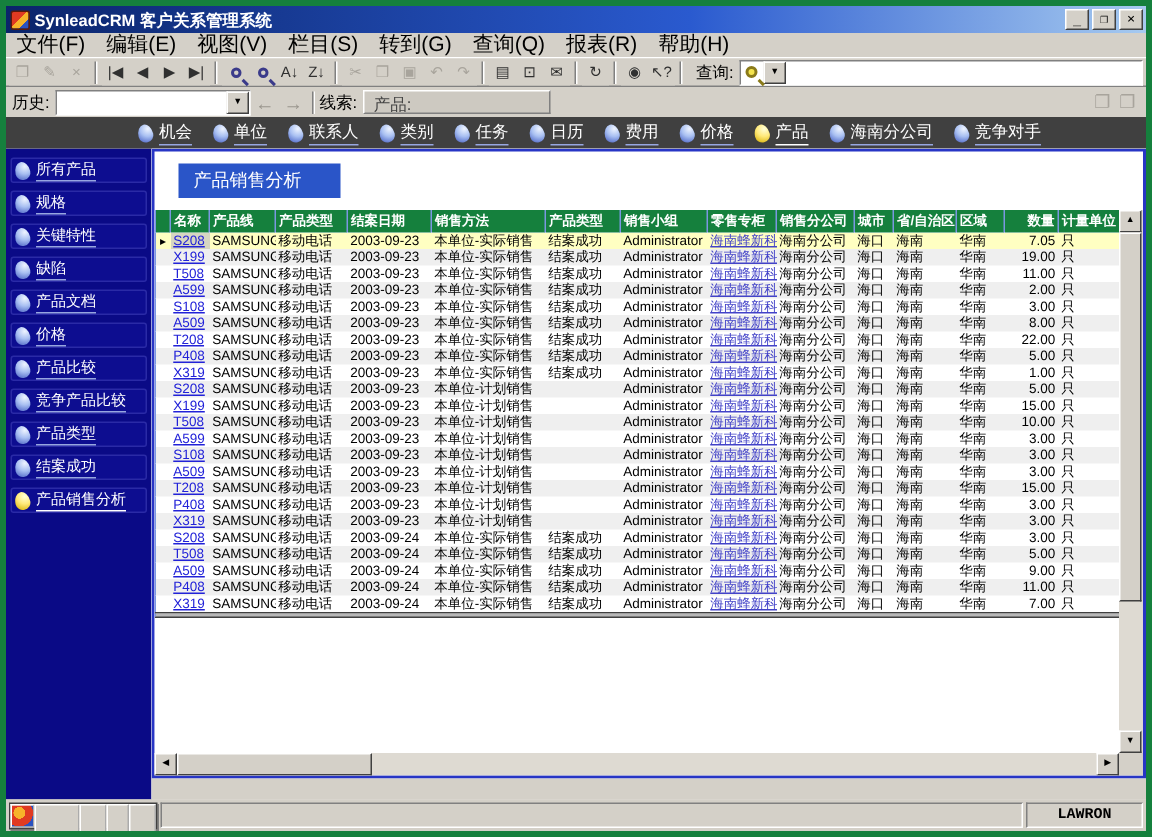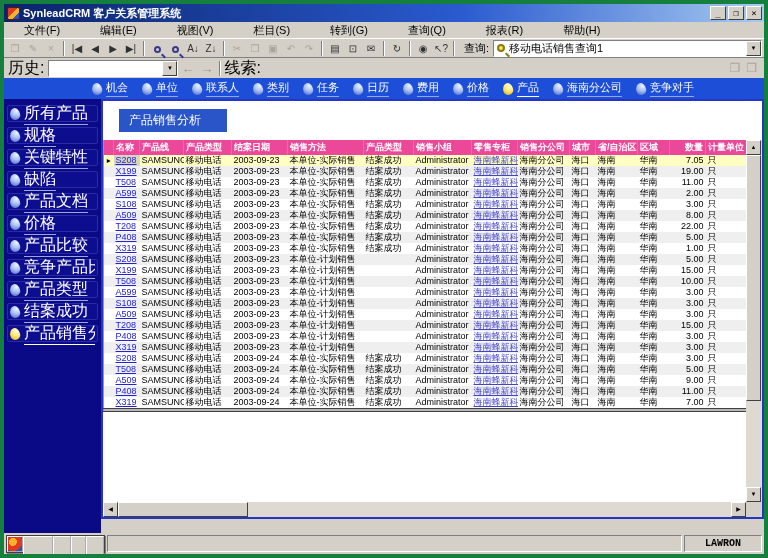--- a/index.html
+++ b/index.html
@@ -8,68 +8,68 @@
   .app { width:768px; height:558px; display:flex; flex-direction:column; overflow:hidden; border:4px solid #15803d; }
 
   
   .titlebar { height:18px; background:linear-gradient(90deg,#0A246A 0%,#2A5ACF 60%,#A6CAF0 100%); display:flex; align-items:center; padding:0 2px; flex:none; }
   .appicon { width:13px; height:13px; margin:0 3px 0 1px; border-radius:2px; background:linear-gradient(135deg,#e03a22 45%,#f7b32a 45% 70%,#2a52c0 70%); border:1px solid #5a1a0a; }
   .wtitle { color:#fff; font-size:11px; font-weight:bold; flex:1; white-space:nowrap; }
   .winbtn { width:16px; height:14px; margin-left:2px; background:#D4D0C8; border:1px solid; border-color:#fff #404040 #404040 #fff; font-size:9px; line-height:11px; text-align:center; color:#000; font-family:"DejaVu Sans Mono",monospace; }
 
   
   .menubar { height:17px; background:#D4D0C8; display:flex; align-items:center; border-bottom:1px solid #fff; flex:none; }
-  .menuitem { font-size:11px; padding:1px 20px; color:#000; white-space:nowrap; }
+  .menuitem { font-size:14px; padding:1px 7px; color:#000; white-space:nowrap; }
 
   
   .toolbar { height:19px; background:#D4D0C8; display:flex; align-items:center; padding:0 2px; border-bottom:1px solid #808080; flex:none; }
   .tbtn { min-width:18px; height:17px; background:#D4D0C8; border:none; font-size:10px; line-height:17px; text-align:center; color:#303030; white-space:nowrap; padding:0 1px; }
   .tbtn.off { color:#a8a49c; }
   .tsep { width:2px; height:15px; border-left:1px solid #808080; border-right:1px solid #fff; margin:0 3px; }
   .mag { display:inline-block; width:7px; height:7px; border:2px solid #3a3a8a; border-radius:50%; position:relative; top:1px; }
   .mag::after { content:""; position:absolute; width:5px; height:2px; background:#3a3a8a; transform:rotate(45deg); left:5px; top:7px; }
   .qlabel { font-size:11px; margin:0 4px 0 6px; white-space:nowrap; }
   .qcombo { flex:1; height:17px; background:#fff; border:1px solid; border-color:#808080 #fff #fff #808080; display:flex; align-items:center; padding-left:3px; max-width:305px; }
   .qmag { width:8px; height:8px; border:2px solid #8a7a1a; background:#f4e44d; border-radius:50%; position:relative; margin-right:4px; flex:none; }
   .qmag::after { content:""; position:absolute; width:5px; height:2px; background:#8a7a1a; transform:rotate(45deg); left:6px; top:8px; }
   .qtext { font-size:11px; flex:1; white-space:nowrap; overflow:hidden; }
   .ddbtn { width:15px; height:15px; background:#D4D0C8; border:1px solid; border-color:#fff #404040 #404040 #fff; font-size:6px; color:#000; text-align:center; line-height:13px; flex:none; }
 
   
   .navbar { height:20px; background:#D4D0C8; display:flex; align-items:center; padding:0 4px; flex:none; }
-  .nlabel { font-size:16px; margin-right:4px; white-space:nowrap; }
+  .nlabel { font-size:11px; margin-right:4px; white-space:nowrap; }
   .histcombo { width:130px; height:17px; background:#fff; border:1px solid; border-color:#808080 #fff #fff #808080; display:flex; align-items:center; }
   .histcombo input { flex:1; border:none; outline:none; font-size:11px; min-width:10px; height:13px; }
   .arrbtn { background:none; border:none; font-size:13px; font-weight:bold; color:#9a968e; padding:0 3px; }
   .cluebox { width:125px; height:16px; background:#cdc9c1; border:1px solid; border-color:#fff #808080 #808080 #fff; font-size:11px; color:#444; padding:1px 6px; white-space:nowrap; }
   .nrbtn { background:none; border:none; color:#a8a49c; font-size:12px; padding:0 3px; }
 
   
-  .tabbar { height:21px; background:#1d4ed8; display:flex; align-items:center; padding-left:88px; flex:none; }
+  .tabbar { height:21px; background:#404040; display:flex; align-items:center; padding-left:88px; flex:none; }
   .tab { display:flex; align-items:center; margin-right:14px; white-space:nowrap; }
   .cres { width:10px; height:12px; border-radius:50% 50% 50% 50%/60% 60% 40% 40%; background:radial-gradient(circle at 72% 28%,#eef4ff 0%,#a9c0f2 45%,#6e86d6 75%,#4d5fb8 100%); display:inline-block; margin-right:4px; transform:rotate(-14deg); flex:none; }
   .active .cres { background:radial-gradient(circle at 72% 28%,#ffffd8 0%,#ffe97a 45%,#e3c125 80%,#b89a10 100%); }
   .tablabel { color:#fff; font-size:11px; border-bottom:1px solid #97a6e0; padding-bottom:1px; }
   .tab.active .tablabel { border-bottom-color:#fff; }
 
   
   .bodyrow { flex:1; display:flex; overflow:hidden; }
   .sidebar { width:97px; background:#0a0a86; padding:6px 3px 0 3px; flex:none; }
   .sbitem { display:flex; align-items:center; height:17px; margin-bottom:5px; padding:1px 2px; border:1px solid #2a2aa6; border-radius:2px; background:#0d0d90; }
-  .sblabel { color:#fff; font-size:16px; border-bottom:1px solid #97a6e0; white-space:nowrap; overflow:hidden; }
+  .sblabel { color:#fff; font-size:10px; border-bottom:1px solid #97a6e0; white-space:nowrap; overflow:hidden; }
   .sbitem.active .sblabel { border-bottom-color:#fff; }
 
   .main { flex:1; display:flex; flex-direction:column; background:#fff; overflow:hidden; }
   .panel { flex:1; border:2px solid #2735C5; background:#fff; display:flex; flex-direction:column; overflow:hidden; }
   .ptitle { align-self:flex-start; margin:8px 0 8px 16px; background:#2A55C8; color:#fff; font-size:12px; padding:3px 26px 3px 10px; white-space:nowrap; }
 
   .tablewrap { flex:1; display:flex; overflow:hidden; }
   .tablecol { flex:1; overflow:hidden; background:#fff; }
   table.grid { border-collapse:collapse; table-layout:fixed; width:642px; font-size:9px; border-left:1px solid #7b97e0; }
-  .grid th { background:#ec4899; color:#fff; font-weight:bold; text-align:left; height:15px; line-height:15px; padding:0 2px; overflow:hidden; white-space:nowrap; border-left:1px solid #7b97e0;margin-top:24px; }
+  .grid th { background:#15803d; color:#fff; font-weight:bold; text-align:left; height:15px; line-height:15px; padding:0 2px; overflow:hidden; white-space:nowrap; border-left:1px solid #7b97e0;margin-top:24px; }
   .grid th:first-child { border-left:none; }
   .grid td { height:11px; line-height:11px; padding:0 2px; overflow:hidden; white-space:nowrap; color:#000; }
   .grid tr.alt td { background:#EFEFEF; }
   .grid tr.selrow td { background:#FFFFC2; }
   .grid td.sel { padding:0; text-align:center; color:#000; font-size:8px; }
   .grid td.num, .grid th.num { text-align:right; }
   .grid a { color:#2222D8; text-decoration:underline; cursor:pointer; }
   .grid a.clink { color:#4343C8; }
   .grid tr.selrow td.namec { background:#d6d6c2; }
   .grid tr.seprow td { height:3px; line-height:3px; padding:0; background:#b8b8b8; border-top:1px solid #404040; border-bottom:1px solid #404040; }
@@ -147,35 +147,35 @@
         <span class="tsep"></span>
         <button class="tbtn">↻</button>
         <span class="tsep"></span>
         <button class="tbtn">◉</button>
         <button class="tbtn">↖?</button>
       </span>
     <span class="tsep"></span>
     <span class="qlabel">查询:</span>
     <div class="qcombo">
       <span class="qmag"></span>
-      <span class="qtext">移动电话销售查询1</span>
       <button class="ddbtn">▼</button>
     </div>
   </div>
 
   <div class="navbar">
     <span class="nlabel">历史:</span>
     <div class="histcombo">
       <input value="" style="">
       <button class="ddbtn">▼</button>
     </div>
     <button class="arrbtn">←</button>
     <button class="arrbtn">→</button>
     <span class="tsep"></span>
     <span class="nlabel">线索:</span>
+    <div class="cluebox">产品:</div>
     <span class="flex1"></span>
     <span id="nrights" style="display:flex;">
         <button class="nrbtn">❐</button>
         <button class="nrbtn">❐</button>
       </span>
   </div>
 
   <div class="tabbar" id="tabbar">
       <div class="tab">
         <span class="cres"></span>

